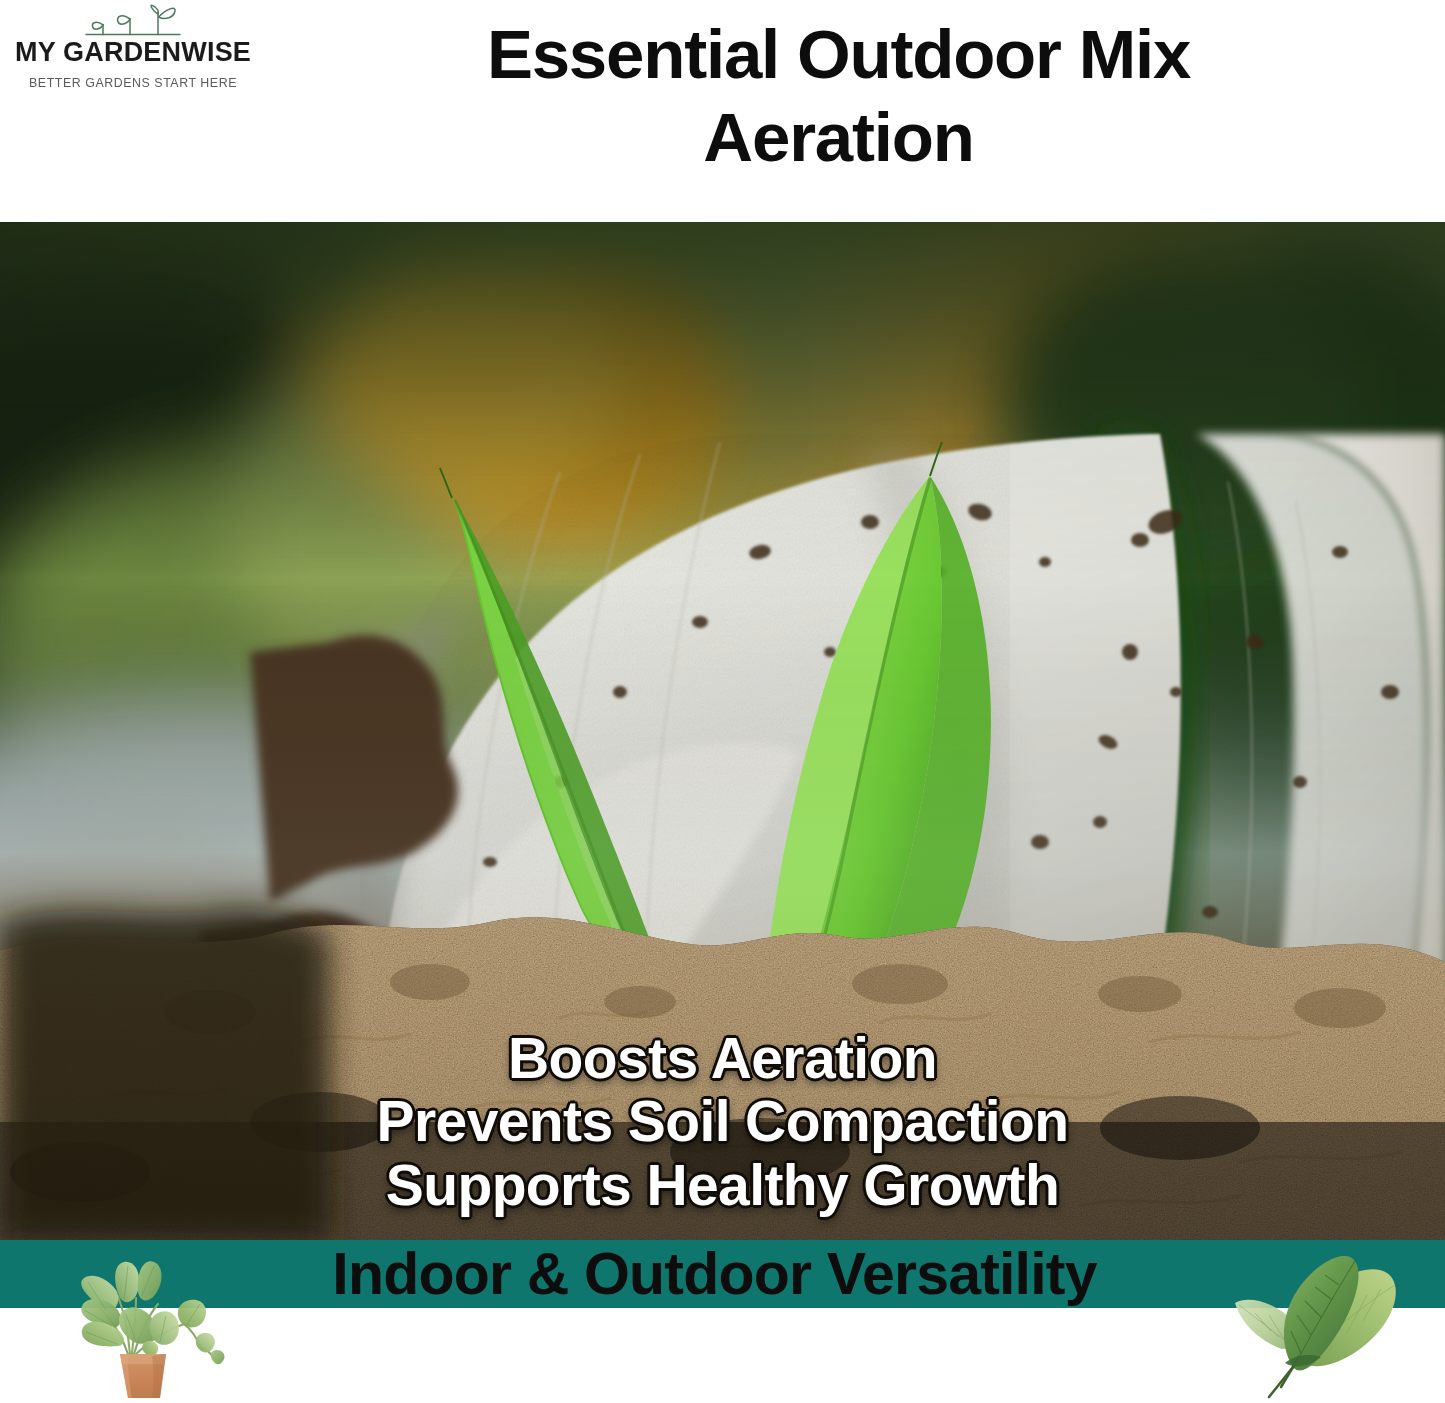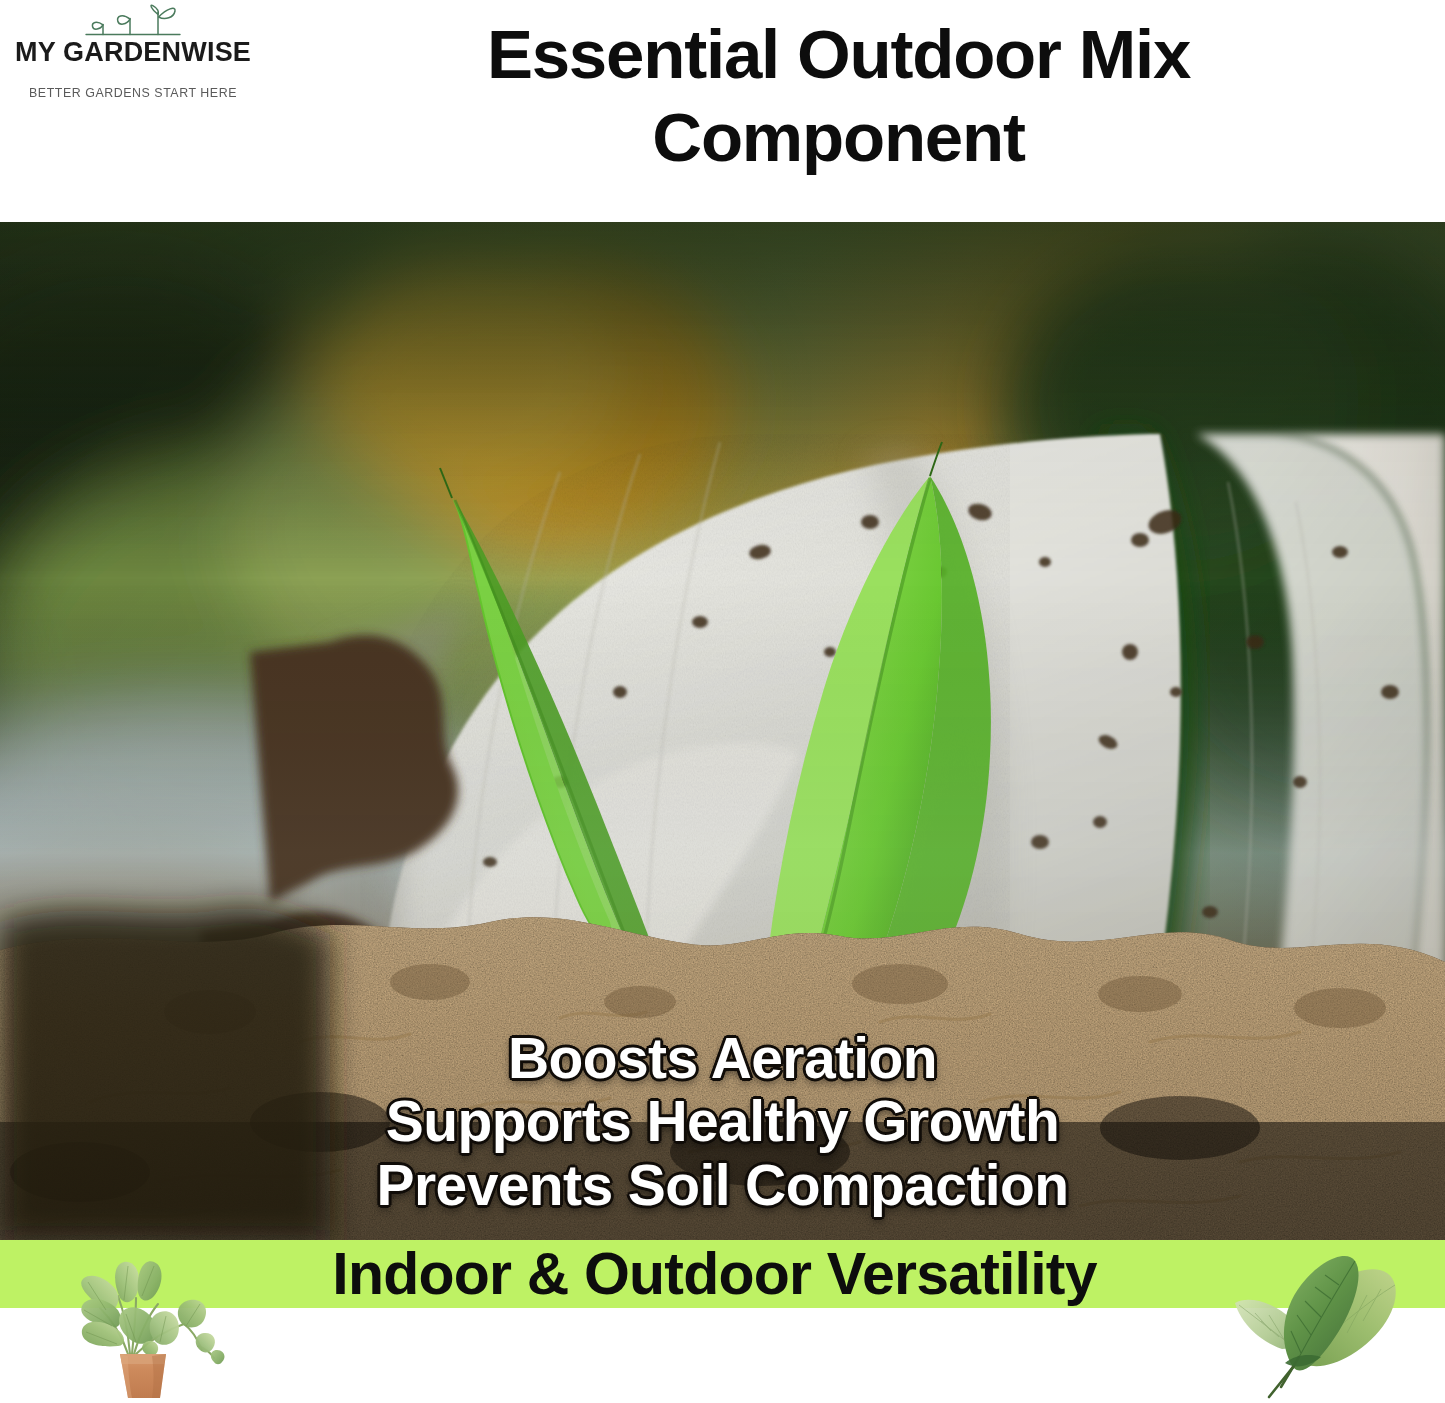--- a/index.html
+++ b/index.html
@@ -43,21 +43,21 @@
     line-height:1.0;
     margin-top:1px;
     white-space:nowrap;
   }
   .brand-tagline {
     font-family:"Liberation Sans", sans-serif;
     font-weight:400;
     font-size:12.4px;
     letter-spacing:0.55px;
     color:#5a5a5a;
-    margin-top:20px;
+    margin-top:10px;
     white-space:nowrap;
   }
 
   .header-title {
     position:absolute;
     left:262px; right:30px; top:14px;
     text-align:center;
     font-family:"Liberation Sans", sans-serif;
     font-weight:700;
     font-size:69px;
@@ -93,21 +93,21 @@
        2px -2px 0 #100c08, -2px -2px 0 #100c08,
        0 4px 10px rgba(0,0,0,.65);
     pointer-events:none;
   }
   .overlay-claims .claim-line { display:block; }
 
   
   .footer {
     flex:1 1 auto;
     position:relative;
-    background:#bef264;
+    background:#0f766e;
     display:flex;
     align-items:flex-start;
     justify-content:center;
   }
   .footer-art-left {
     position:absolute; left:62px; top:10px;
     width:172px; height:150px;
   }
   .footer-art-right {
     position:absolute; right:35px; top:5px;
@@ -149,21 +149,21 @@
             <path d="M150.6 13.0 C158.5 4.8, 168.0 1.5, 167.0 7.0 C165.8 13.6, 157.0 16.6, 150.6 13.0 Z"></path>
           </g>
         </svg>
       </span>
       <div class="brand-name">MY GARDENWISE</div>
       <div class="brand-tagline">BETTER GARDENS START HERE</div>
     </div>
 
     <div class="header-title">
       <div>Essential Outdoor Mix</div>
-      <div>Component</div>
+      <div>Aeration</div>
     </div>
   </div>
 
   <div class="photo">
     <svg viewBox="0 0 1445 1018" preserveAspectRatio="xMidYMid slice" xmlns="http://www.w3.org/2000/svg" aria-hidden="true">
       <defs>
 
         <linearGradient id="bokeh" x1="0" y1="0" x2="1" y2="0.55">
           <stop offset="0%" stop-color="#1d2a1a"></stop>
           <stop offset="14%" stop-color="#35482a"></stop>
@@ -465,22 +465,22 @@
       <g filter="url(#blurMed)" opacity=".9">
         <path d="M0 700 C80 676, 150 700, 220 688 C270 680, 300 700, 330 712 L330 1018 L0 1018 Z" fill="#241a10"></path>
       </g>
 
       <rect width="1445" height="1018" fill="none"></rect>
       <rect x="0" y="0" width="1445" height="1018" fill="url(#bokehV)" opacity=".12"></rect>
     </svg>
 
     <div class="overlay-claims">
       <span class="claim-line">Boosts Aeration</span>
+      <span class="claim-line">Prevents Soil Compaction</span>
       <span class="claim-line">Supports Healthy Growth</span>
-      <span class="claim-line">Prevents Soil Compaction</span>
     </div>
   </div>
 
   <div class="footer">
 
     <div class="footer-art-left">
       <svg viewBox="0 0 172 150" xmlns="http://www.w3.org/2000/svg" aria-hidden="true">
         <defs>
           <linearGradient id="potG" x1="0" y1="0" x2="0" y2="1">
             <stop offset="0%" stop-color="#d79a6e"></stop>

